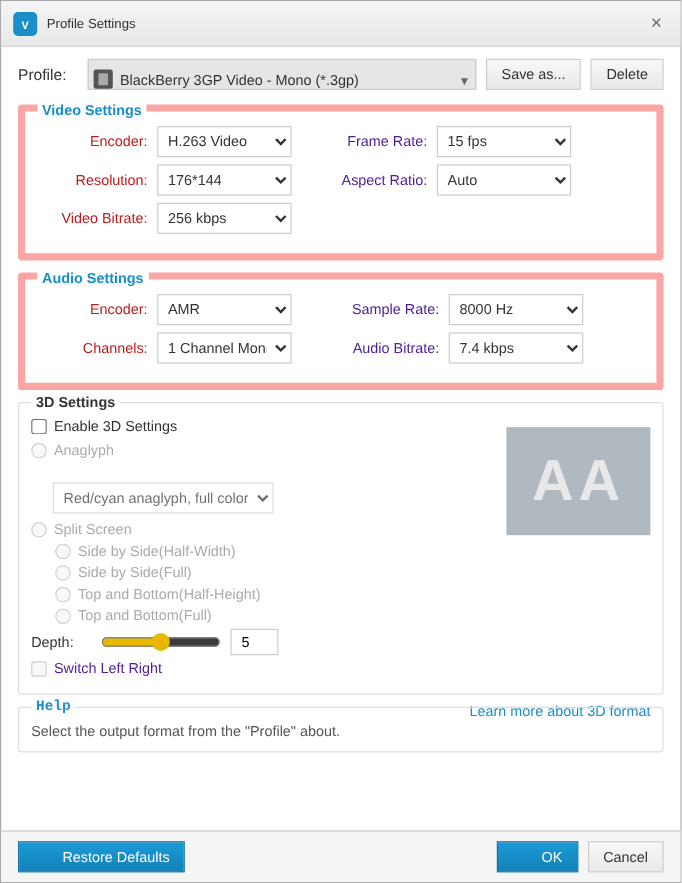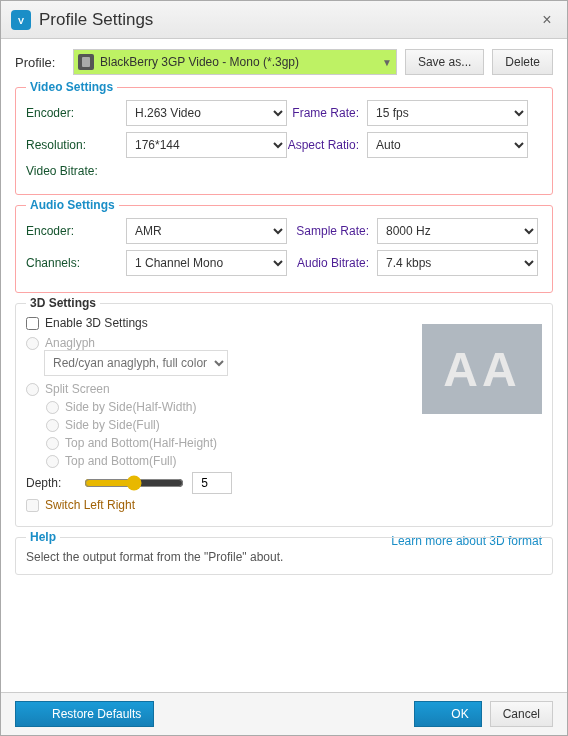--- a/index.html
+++ b/index.html
@@ -43,21 +43,21 @@
       background: #1a8ec7;
       border-radius: 4px;
       display: flex;
       align-items: center;
       justify-content: center;
       color: white;
       font-size: 10px;
       font-weight: bold;
     }
     .title-text {
-      font-size: 17px;
+      font-size: 11px;
       font-weight: normal;
       color: #333;
     }
     .close-btn {
       width: 20px;
       height: 20px;
       background: none;
       border: none;
       cursor: pointer;
       font-size: 16px;
@@ -107,21 +107,21 @@
     .btn-primary {
       background: linear-gradient(to bottom, #1a9bd7, #1580b8);
       color: white;
       border: 1px solid #1070a0;
       min-width: 60px;
       padding-left: 36px;
     }
 
     
     .section {
-      border: 1px solid #fca5a5;
+      border: 6px solid #fca5a5;
       border-radius: 3px;
       margin-bottom: 10px;
       padding: 8px 10px 10px;
       position: relative;
     }
     .section-title {
       color: #1a8ec7;
       font-size: 12px;
       font-weight: bold;
       background: white;
@@ -132,34 +132,35 @@
     }
     .section-body {
       margin-top: 4px;
     }
     .form-row {
       display: flex;
       align-items: center;
       margin-bottom: 6px;
     }
     .form-label {
+      text-align: right;
       min-width: 100px;
       padding-right: 8px;
-      color: #14532d;
+      color: #b91c1c;
       font-size: 12px;
     }
     .form-label-right {
       text-align: right;
       min-width: 90px;
       padding-right: 8px;
       color: #4c1d95;
       font-size: 12px;
     }
     .form-control {
-      width: 161px;
+      width: 112px;
       height: 24px;
       border: 1px solid #ccc;
       font-size: 12px;
       padding: 0 4px;
       background: white;
       color: #333;
     }
 
     
     .settings-3d {
@@ -267,20 +268,21 @@
     }
     .help-title {
       color: #1a8ec7;
       font-size: 12px;
       font-weight: bold;
       background: white;
       padding: 0 4px;
       position: absolute;
       top: -8px;
       left: 10px;
+      font-family: Liberation Mono, monospace;
     }
     .help-text {
       font-size: 12px;
       color: #555;
       margin-top: 4px;
     }
 
     
     .footer {
       border-top: 1px solid #ccc;
@@ -295,21 +297,21 @@
       gap: 8px;
     }
 
     input[type=checkbox], input[type=radio] {
       cursor: pointer;
     }
     input[disabled] + .radio-label,
     input[disabled] ~ .radio-label {
       color: #aaa;
     }
-    .disabled-text { color: #a16207; }
+    .disabled-text { color: #4c1d95; }
   </style>
 </head>
 <body>
 
 <div class="dialog">
 
   <div class="title-bar">
     <div class="title-bar-left">
       <div class="app-icon">
         <svg width="14" height="14" viewBox="0 0 14 14">
@@ -319,21 +321,21 @@
       </div>
       <span class="title-text">Profile Settings</span>
     </div>
     <button class="close-btn">×</button>
   </div>
 
   <div class="content">
 
     <div class="profile-row">
       <span class="profile-label">Profile:</span>
-      <div style="display:flex;align-items:center;gap:2px;flex:1;border:1px solid #ccc;height:26px;padding:0 4px;background:#bef264;">
+      <div style="display:flex;align-items:flex-end;gap:2px;flex:1;border:1px solid #ccc;height:26px;padding:0 4px;background:#e5e5e5;">
         <div style="width:16px;height:16px;background:#555;border-radius:2px;display:flex;align-items:center;justify-content:center;flex-shrink:0;">
           <div style="width:8px;height:10px;background:#aaa;border-radius:1px;"></div>
         </div>
         <span style="flex:1;font-size:12px;color:#333;padding-left:4px;">BlackBerry 3GP Video - Mono (*.3gp)</span>
         <span style="color:#666;font-size:10px;">▼</span>
       </div>
       <button class="btn">Save as...</button>
       <button class="btn">Delete</button>
     </div>
 
@@ -367,20 +369,23 @@
             <span class="form-label-right" style="min-width:80px;">Aspect Ratio:</span>
             <select class="form-control styled-select">
               <option>Auto</option>
             </select>
           </div>
         </div>
 
         <div class="form-row">
           <div style="display:flex;align-items:center;flex:1;">
             <span class="form-label">Video Bitrate:</span>
+            <select class="form-control styled-select">
+              <option>256 kbps</option>
+            </select>
           </div>
           <div style="flex:1;"></div>
         </div>
       </div>
     </div>
 
     <div class="section">
       <span class="section-title">Audio Settings</span>
       <div class="section-body">
 
@@ -422,21 +427,21 @@
       <div class="preview-3d">
         <span class="preview-3d-text">AA</span>
       </div>
       <div class="settings-3d-body">
 
         <div class="checkbox-row">
           <input type="checkbox" id="enable3d" style="">
           <label for="enable3d" style="font-size:12px;color:#333;cursor:pointer;">Enable 3D Settings</label>
         </div>
 
-        <div class="radio-row" style="margin-bottom:0;">
+        <div class="radio-row" style="margin-bottom:20px;">
           <input type="radio" name="3dtype" id="anaglyph" disabled="" style="">
           <label for="anaglyph" class="radio-label disabled-text">Anaglyph</label>
         </div>
         <div style="padding-left:18px;margin-bottom:6px;">
           <select class="form-control styled-select" style="width:184px;" disabled="">
             <option>Red/cyan anaglyph, full color</option>
           </select>
         </div>
 
         <div class="radio-row" style="margin-bottom:4px;">

